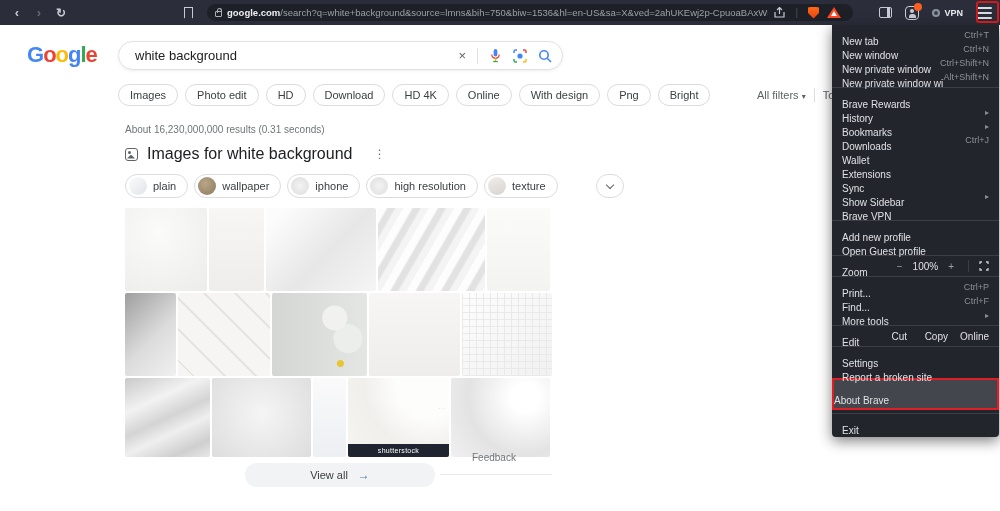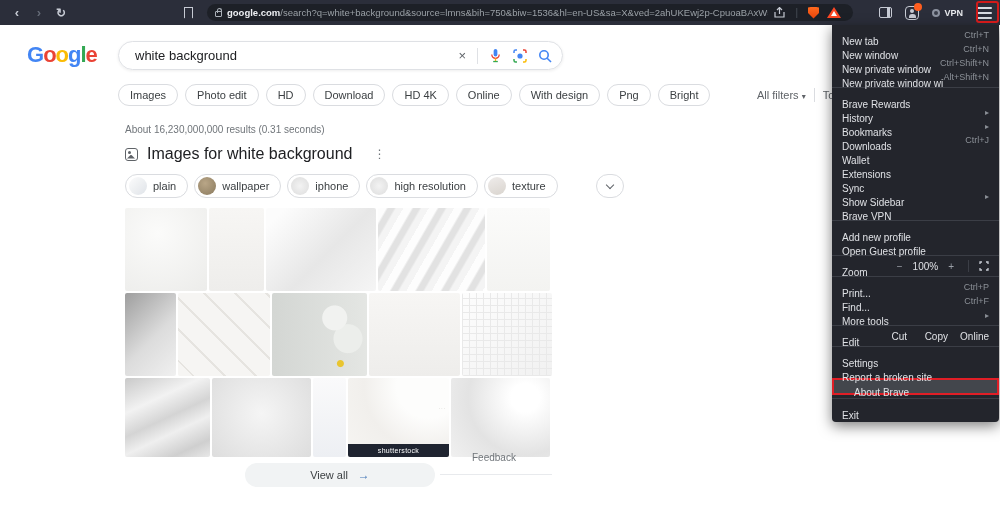--- a/index.html
+++ b/index.html
@@ -95,21 +95,21 @@
   .bottom-line { position:absolute; left:440px; top:449px; width:112px; height:1px; background:#e8eaed; }
 
   
   .menu { position:absolute; left:832px; top:25px; width:167px; background:#23252c; border-radius:0 0 4px 4px; box-shadow:0 4px 14px rgba(0,0,0,.5); z-index:8; padding-bottom:3px; }
   .m-section { padding:3px 0; border-bottom:1px solid #3b3e46; }
   .m-section:last-child { border-bottom:none; }
   .m-item { height:14px; display:flex; align-items:center; padding:0 10px; font-size:10px; color:#dfe1e5; cursor:pointer; }
   .m-label { flex:1; white-space:nowrap; overflow:hidden;margin-top:12px; }
   .m-short { color:#8b9097; font-size:9px; }
   .m-sub { color:#8b9097; font-size:8px; }
-  .m-item.hl { background:#43464c; border:2px solid #e01e26; height:17px; padding:0 20px; }
+  .m-item.hl { background:#43464c; border:2px solid #e01e26; height:32px; padding:0 0; }
   .zoom-ctrl { display:flex; align-items:center; gap:10px; color:#dfe1e5; }
   .zoom-btn { color:#9ba0a8; font-size:10px; cursor:pointer; }
   .zoom-val { font-size:10px; }
   .zoom-sep { width:1px; height:12px; background:#3b3e46; margin-left:4px; }
   .fs-svg { display:block; cursor:pointer; }
   .edit-acts { display:flex; gap:4px; }
   .edit-act { width:37px; text-align:right; cursor:pointer; color:#dfe1e5; }
 </style>
 </head>
 <body>

